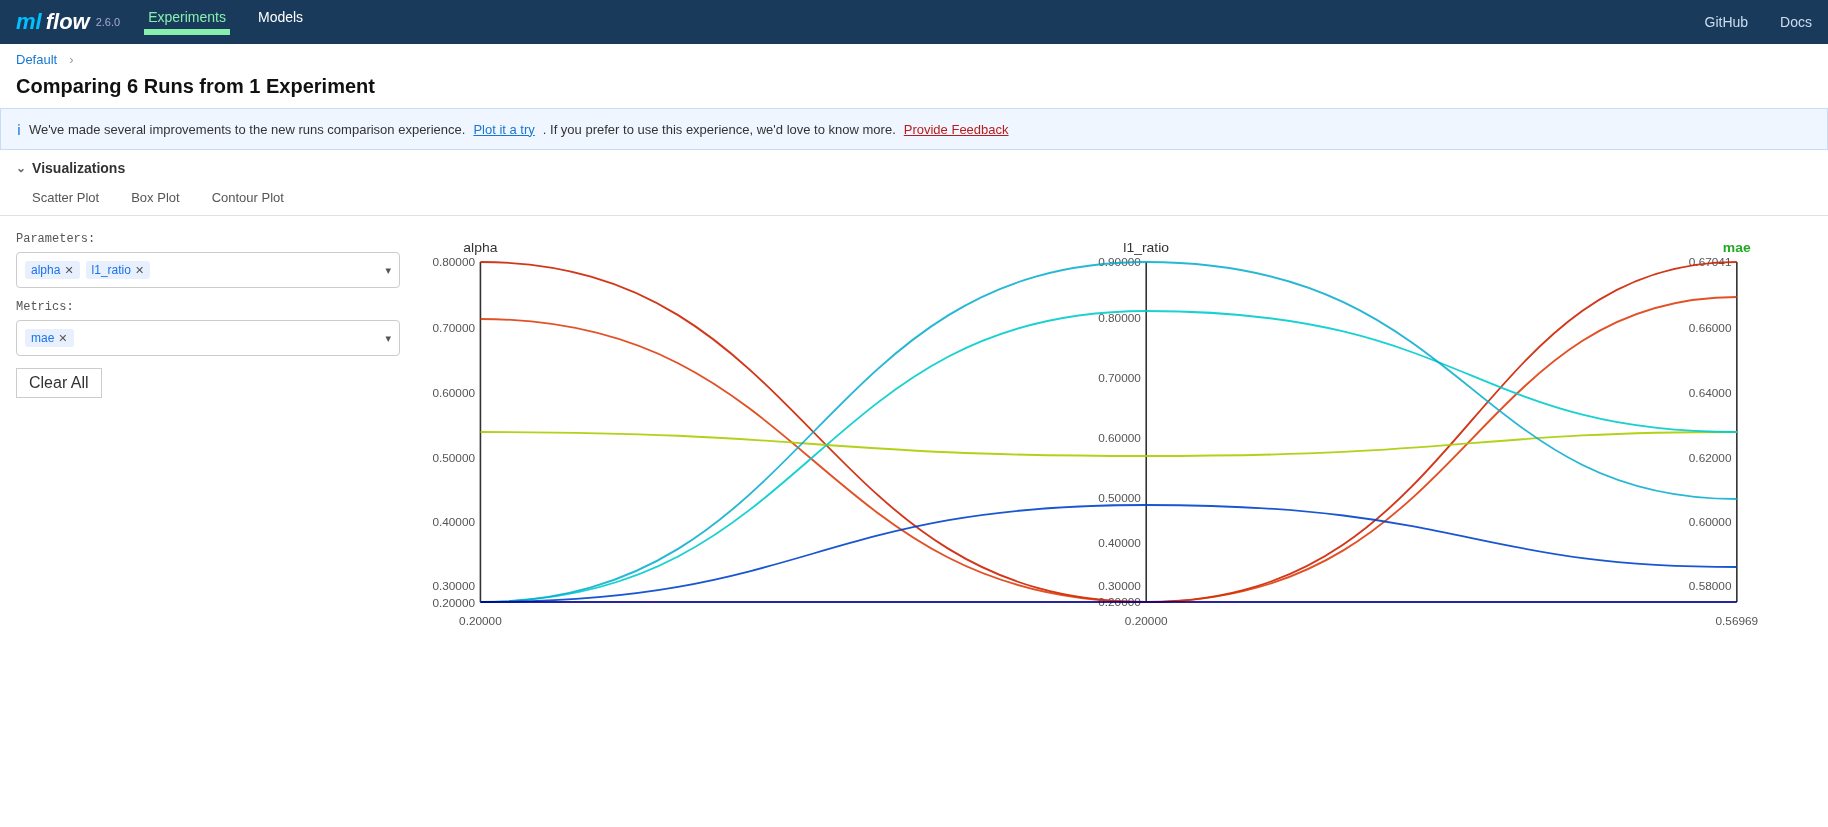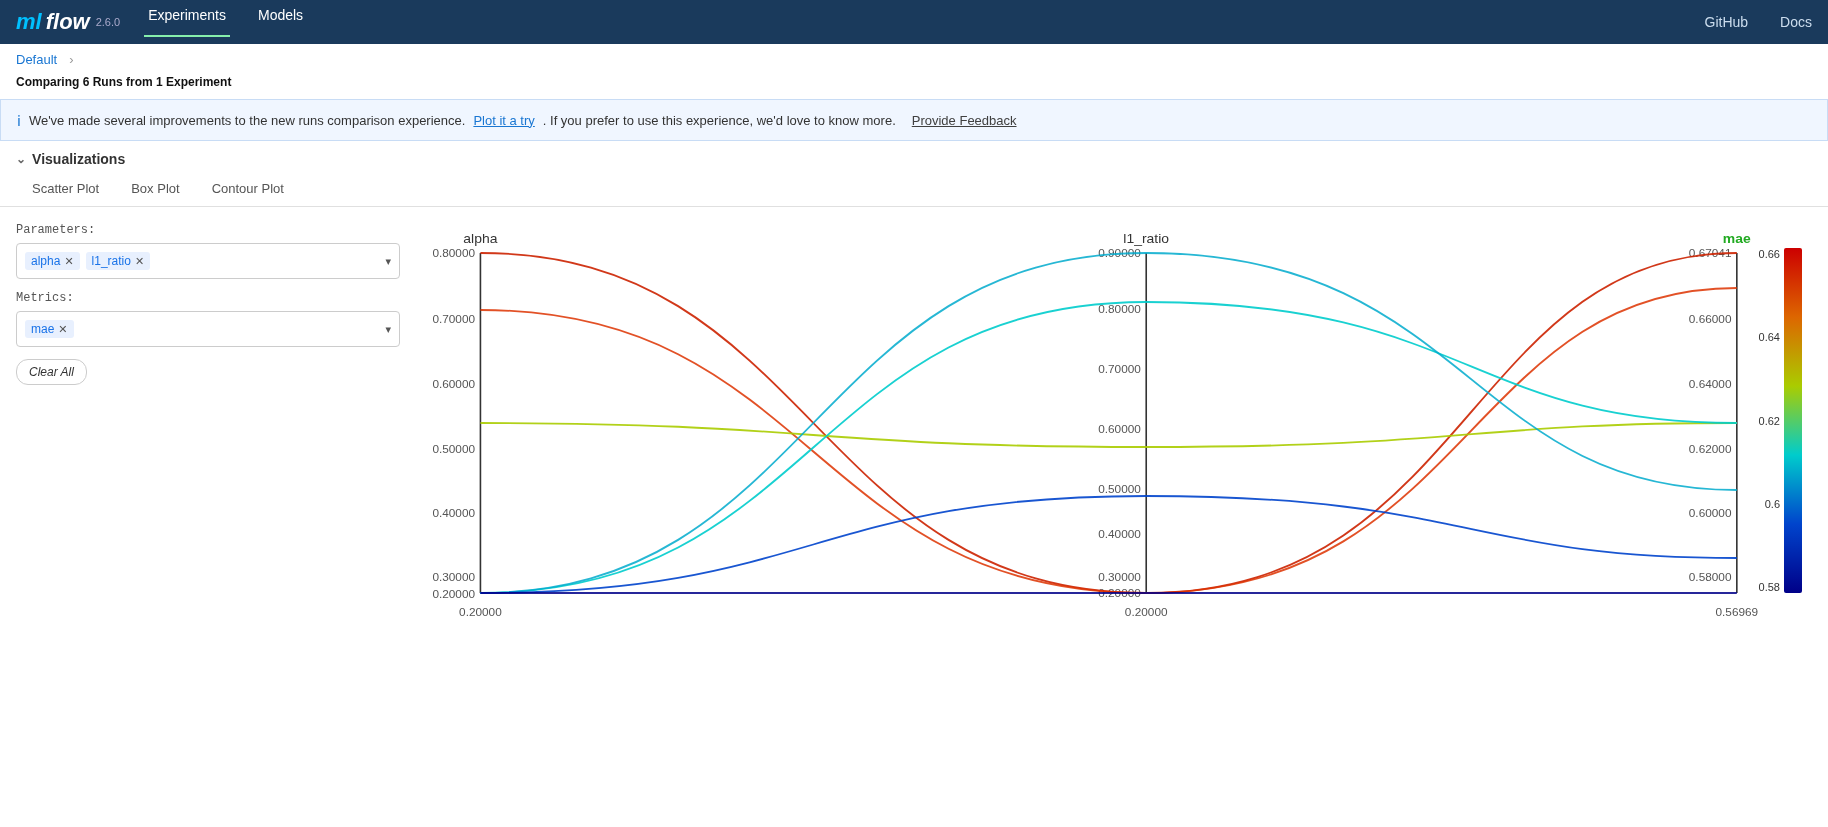--- a/index.html
+++ b/index.html
@@ -13,47 +13,47 @@
       align-items: center;
       padding: 0 16px;
       justify-content: space-between;
     }
     .header-left { display: flex; gap: 24px; }
     .logo { display: flex; align-items: center; gap: 4px; }
     .logo-ml { font-size: 22px; font-weight: bold; color: #00c0ff; font-style: italic; }
     .logo-flow { font-size: 22px; font-weight: bold; color: #fff; font-style: italic; }
     .logo-version { font-size: 11px; color: #aac; margin-left: 2px; }
     .nav-link { color: #ffffff; text-decoration: none; font-size: 14px; cursor: pointer; padding: 0 4px; }
-    .nav-link.active { color: #ffffff; border-bottom: 2px solid #86efac; padding-bottom: 12px; }
+    .nav-link.active { color: #86efac; border-bottom: 6px solid #86efac; padding-bottom: 4px; }
     .header-right { display: flex; align-items: center; gap: 16px; }
     .header-right a { color: #cde; text-decoration: none; font-size: 14px; margin-left: 16px; }
 
     
     .breadcrumb { padding: 8px 16px 4px; display: flex; align-items: center; gap: 12px; font-size: 13px; }
     .breadcrumb a { color: #1976d2; text-decoration: none; }
     .breadcrumb span { color: #999; }
 
     
-    .page-title { padding: 4px 16px 10px; font-size: 12px; font-weight: bold; color: #111; }
+    .page-title { padding: 4px 16px 10px; font-size: 20px; font-weight: bold; color: #111; }
 
     
     .info-banner {
       background: #f0f6ff;
       border: 1px solid #c8dcf5;
       margin: 0 0 0 0;
       padding: 10px 16px;
       display: flex;
       align-items: center;
       gap: 8px;
       font-size: 13px;
       color: #333;
     }
     .info-icon { color: #1976d2; font-size: 15px; }
     .info-link { color: #1976d2; text-decoration: underline; cursor: pointer; }
-    .feedback-link { color: #404040; text-decoration: underline; cursor: pointer; margin-left: 8px; }
+    .feedback-link { color: #b91c1c; text-decoration: underline; cursor: pointer; }
 
     
     .section-header {
       display: flex; align-items: center; gap: 6px;
       padding: 10px 16px 6px;
       font-size: 14px; font-weight: 600; color: #333;
       cursor: pointer;
     }
     .chevron { font-size: 12px; color: #666; }
 
@@ -88,21 +88,21 @@
       margin-bottom: 12px;
     }
     .tag {
       background: #e8f0fe; border-radius: 3px; padding: 2px 6px;
       display: flex; align-items: center; gap: 4px; font-size: 12px; color: #1a73e8;
     }
     .tag-x { cursor: pointer; color: #555; font-size: 11px; }
     .select-arrow { margin-left: auto; color: #555; font-size: 11px; }
     .clear-all-btn {
       border: 1px solid #ccc; background: #fff; padding: 5px 12px;
-      border-radius: 12px; cursor: pointer; font-size: 12px; color: #333; font-style: italic;
+      border-radius: 0; cursor: pointer; font-size: 16px; color: #333;
     }
 
     
     .chart-area { flex: 1; position: relative; overflow: hidden; }
     .chart-container { width: 100%; height: 420px; position: relative; }
 
     svg.parallel-coords { width: 100%; height: 100%; }
   </style>
 </head>
 <body>
@@ -228,26 +228,16 @@
 
         <path d="M60,370 C370,370 370,30 680,30 C980,30 980,267 1230,267" stroke="#00aacc" stroke-width="1.8" fill="none" opacity="0.85"></path>
 
         <path d="M60,370 C370,370 370,273 680,273 C980,273 980,335 1230,335" stroke="#0044cc" stroke-width="1.8" fill="none" opacity="0.9"></path>
 
         <path d="M60,370 C370,370 370,370 680,370 C980,370 980,370 1230,370" stroke="#000088" stroke-width="1.8" fill="none" opacity="0.85"></path>
 
       </svg>
 
       
-      <div style="position:absolute; right:10px; top:25px; display:flex; flex-direction:row; align-items:stretch; height:345px;">
-        <div style="display:flex;flex-direction:column;justify-content:space-between;align-items:flex-end;margin-right:4px;">
-          <span style="font-size:11px;color:#333;">0.66</span>
-          <span style="font-size:11px;color:#333;">0.64</span>
-          <span style="font-size:11px;color:#333;">0.62</span>
-          <span style="font-size:11px;color:#333;">0.6</span>
-          <span style="font-size:11px;color:#333;">0.58</span>
-        </div>
-        <div style="width:18px; height:100%; background: linear-gradient(to bottom, #cc0000, #dd6600, #aacc00, #00cccc, #0044cc, #000088); border-radius:2px;"></div>
-      </div>
     </div>
   </div>
 
 </div>
 
 </body></html>

